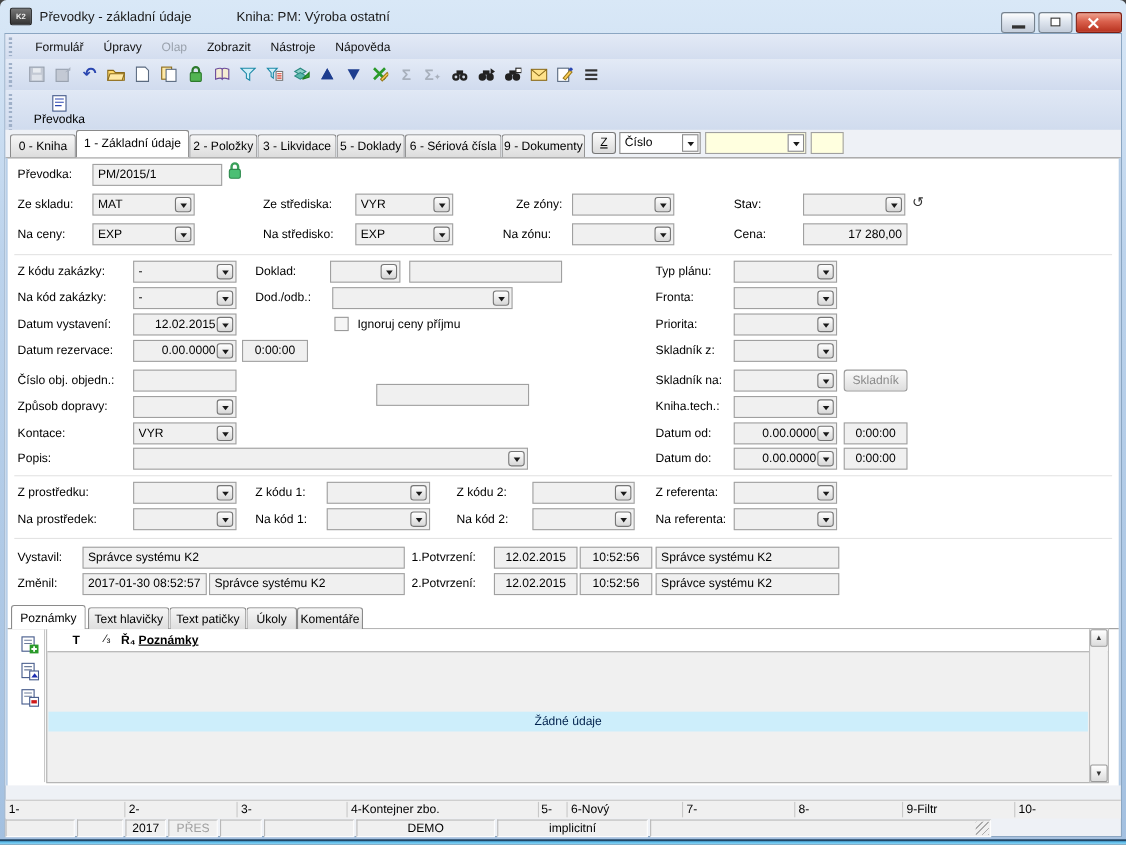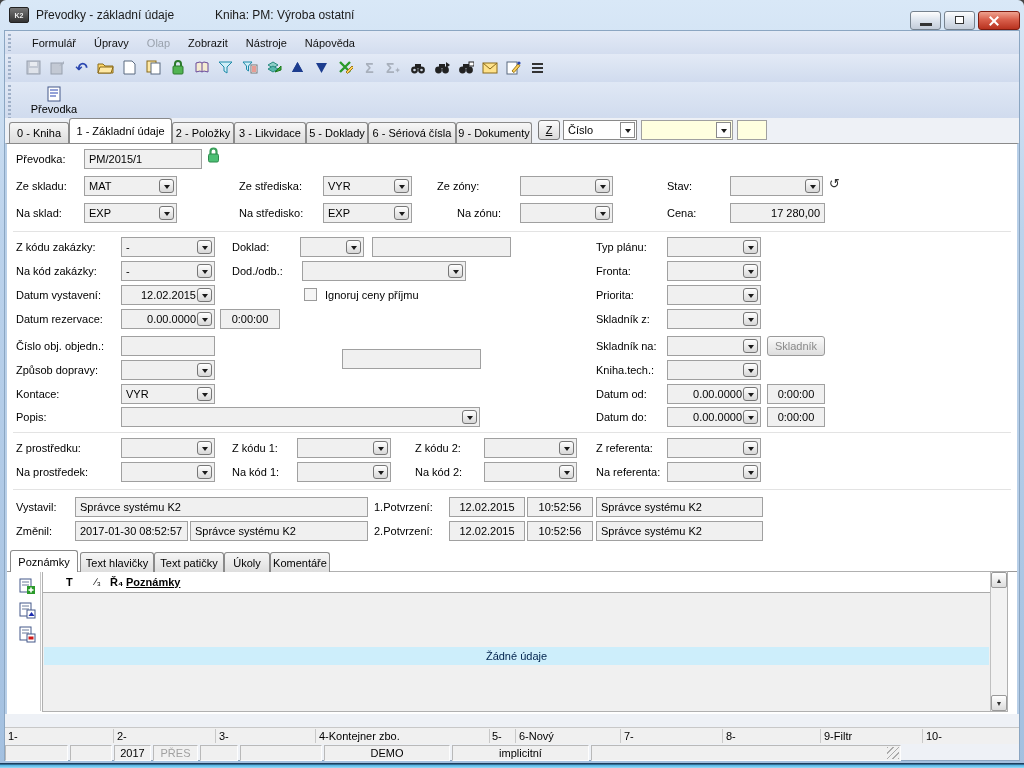--- a/index.html
+++ b/index.html
@@ -315,33 +315,33 @@
     <div class="lbl" style="left:9px;top:36px">Ze skladu:</div>
     <div class="fld combo" style="left:77px;top:32px;width:93px">
         <span class="val">MAT</span>
         <span class="arrbtn"></span>
       </div>
     <div class="lbl" style="left:232px;top:36px">Ze střediska:</div>
     <div class="fld combo" style="left:316px;top:32px;width:89px">
         <span class="val">VYR</span>
         <span class="arrbtn"></span>
       </div>
-    <div class="lbl" style="left:430px;top:36px">Ze zóny:</div>
+    <div class="lbl" style="left:462px;top:36px">Ze zóny:</div>
     <div class="fld combo" style="left:513px;top:32px;width:93px">
         <span class="val"></span>
         <span class="arrbtn"></span>
       </div>
     <div class="lbl" style="left:660px;top:36px">Stav:</div>
     <div class="fld combo" style="left:723px;top:32px;width:93px">
         <span class="val"></span>
         <span class="arrbtn"></span>
       </div>
     <span class="lbl" style="left:822px;top:33px;font-size:13px;color:#333">↺</span>
 
-    <div class="lbl" style="left:9px;top:63px">Na sklad:</div>
+    <div class="lbl" style="left:9px;top:63px">Na ceny:</div>
     <div class="fld combo" style="left:77px;top:59px;width:93px">
         <span class="val">EXP</span>
         <span class="arrbtn"></span>
       </div>
     <div class="lbl" style="left:232px;top:63px">Na středisko:</div>
     <div class="fld combo" style="left:316px;top:59px;width:89px">
         <span class="val">EXP</span>
         <span class="arrbtn"></span>
       </div>
     <div class="lbl" style="left:450px;top:63px">Na zónu:</div>

